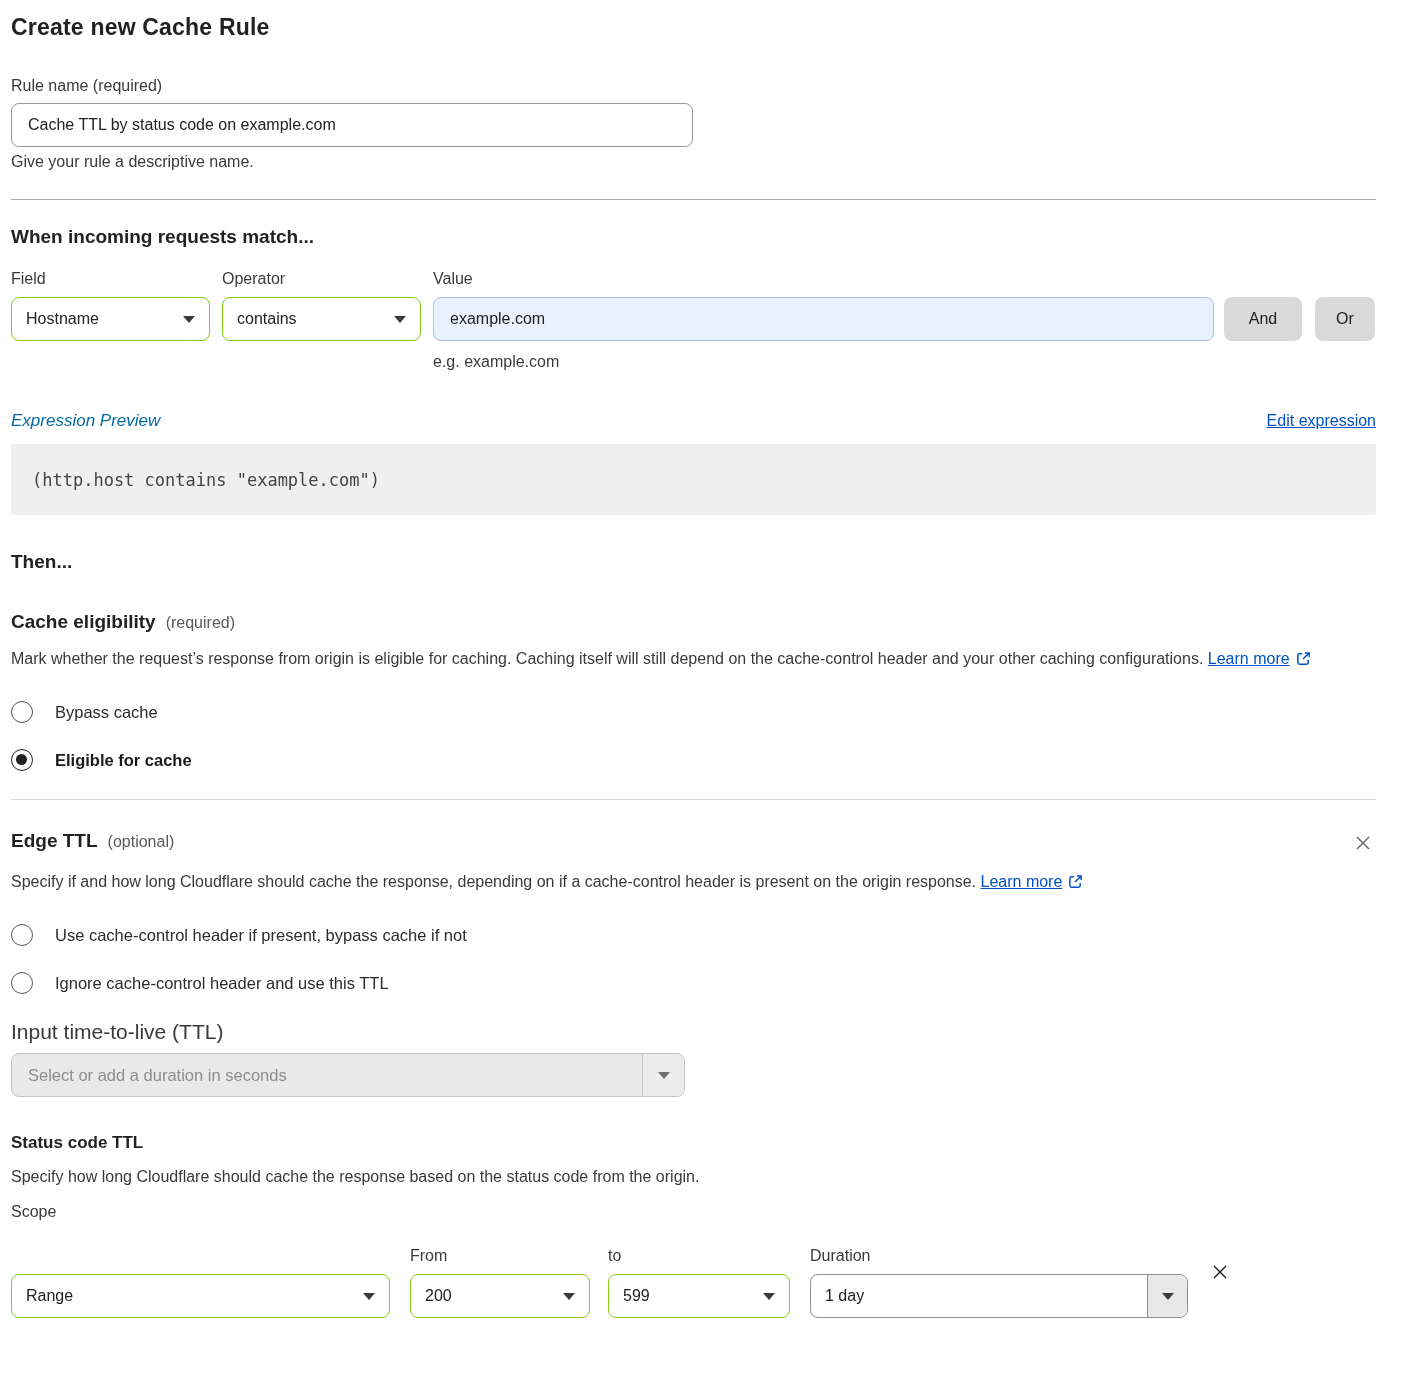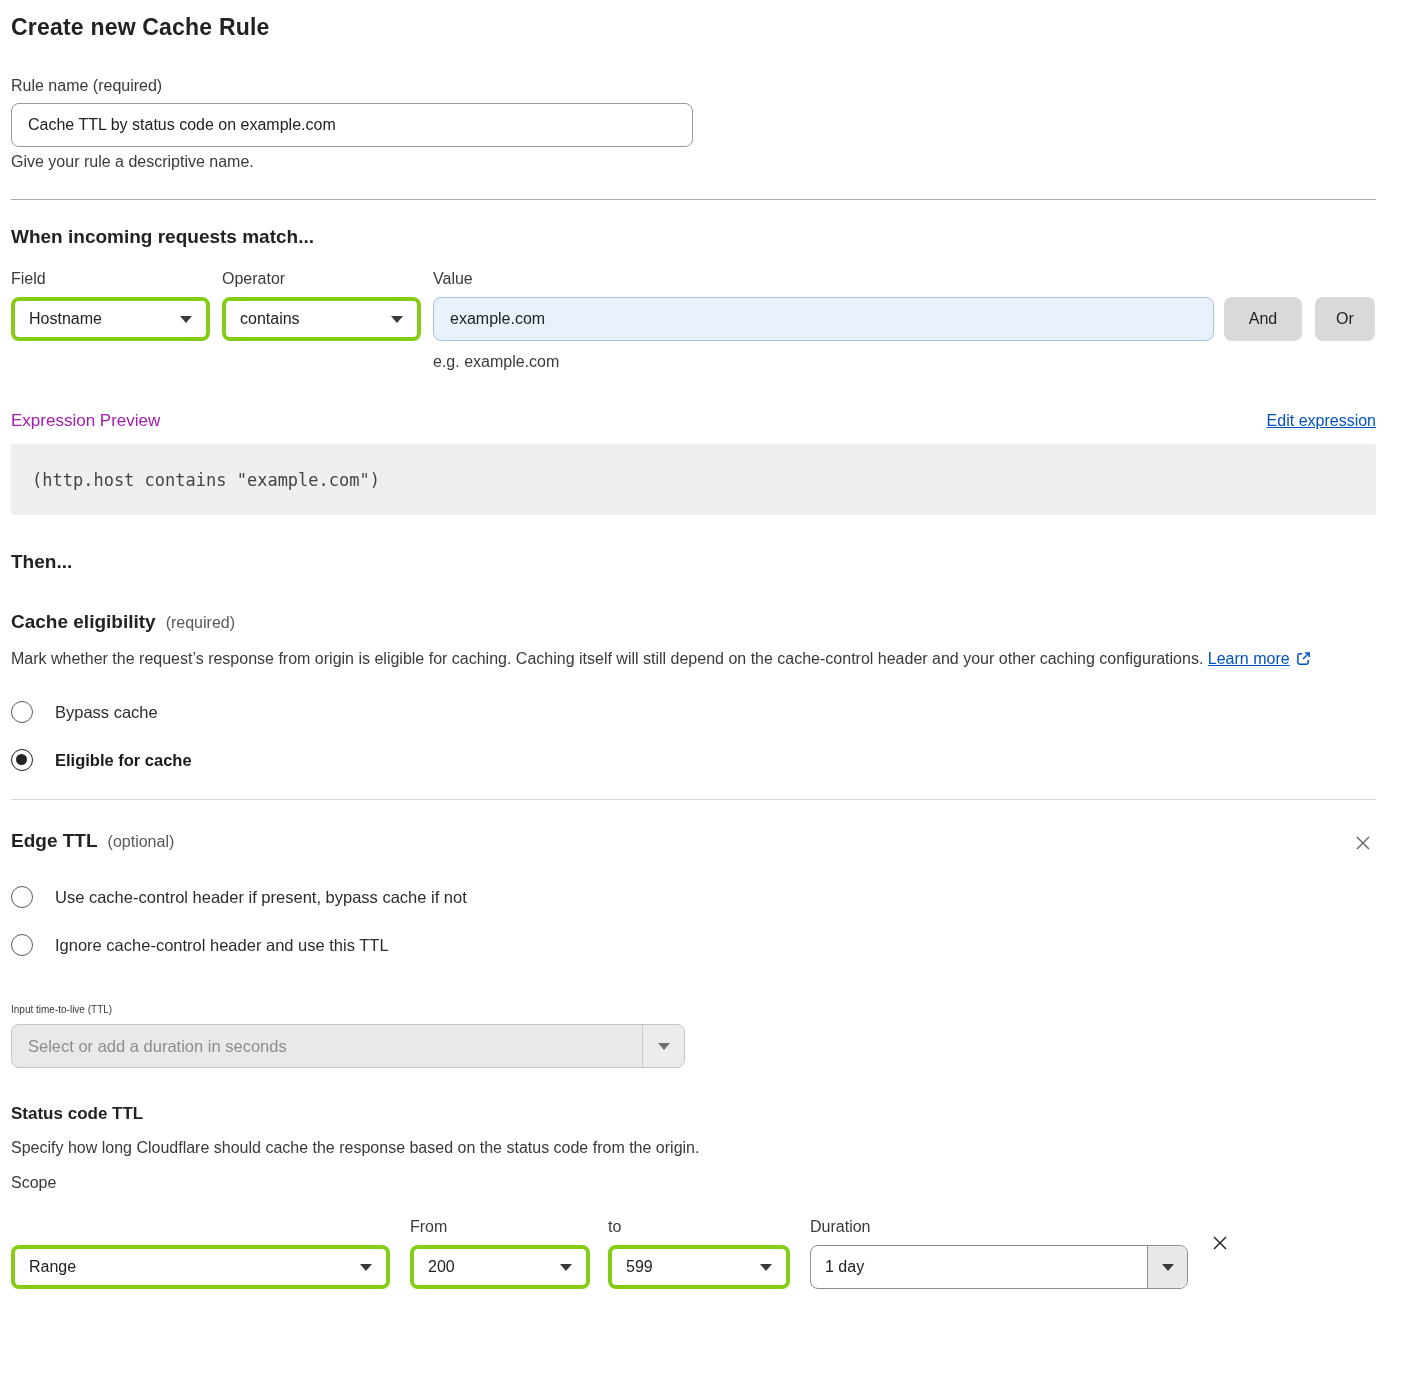--- a/index.html
+++ b/index.html
@@ -30,21 +30,21 @@
   .divider { border: none; border-top: 1px solid #aaaaaa; margin: 28px 0 0 0; }
   .divider.light { border-top-color: #d9d9d9; }
 
   .section-heading { font-size: 19px; font-weight: 700; color: #222; }
 
   .match-grid { display: flex; align-items: flex-start; margin-top: 22px; }
   .col { display: flex; flex-direction: column; }
   .col-label { font-size: 16px; color: #3a3a3a; margin-bottom: 9px; }
 
   .select {
-    height: 44px; border: 4px solid #84cc16; border-radius: 8px;
+    height: 44px; border: 1px solid #84cc16; border-radius: 8px;
     background: #fff; display: flex; align-items: center;
     padding: 0 14px; font-size: 16px; color: #222;
     cursor: pointer; position: relative;
   }
   .select .sel-text { flex: 1; }
   .caret {
     width: 0; height: 0;
     border-left: 6px solid transparent; border-right: 6px solid transparent;
     border-top: 7px solid #3a3a3a;
   }
@@ -56,21 +56,21 @@
   }
   .hint { font-size: 16px; color: #3a3a3a; margin-top: 12px; }
 
   .pill-btn {
     height: 44px; border: none; border-radius: 8px;
     background: #d9d9d9; color: #222; font-size: 16px;
     font-family: "Liberation Sans", sans-serif; cursor: pointer;
   }
 
   .expr-row { display: flex; justify-content: space-between; align-items: baseline; margin-top: 40px; }
-  .expr-label { font-size: 17px; color: #a21caf; }
+  .expr-label { font-size: 17px; color: #0369a1; font-style: italic; }
   .link { color: #0051c3; text-decoration: underline; cursor: pointer; font-size: 16px; }
   .expr-box {
     margin-top: 13px; background: #efefef; border-radius: 2px;
     height: 71px; display: flex; align-items: center; padding: 0 21px;
     font-family: "DejaVu Sans Mono", "Liberation Mono", monospace;
     font-size: 17px; color: #444;
   }
 
   .then-heading { font-size: 19px; font-weight: 700; color: #222; margin-top: 36px; }
 
@@ -93,21 +93,21 @@
     content: ""; position: absolute; left: 4px; top: 4px;
     width: 11px; height: 11px; border-radius: 50%; background: #222;
   }
   .radio-label { margin-left: 22px; font-size: 16.5px; color: #2c2c2c; }
   .radio-label.bold { font-weight: 700; color: #1a1a1a; }
 
   .section-head-row { display: flex; justify-content: space-between; align-items: flex-start; margin-top: 30px; }
 
   .close-x { cursor: pointer; padding: 4px; }
 
-  .ttl-label { font-size: 10px; color: #3a3a3a; margin-top: 48px; }
+  .ttl-label { font-size: 21px; color: #3a3a3a; margin-top: 26px; }
   .ttl-select {
     margin-top: 9px; width: 674px; height: 44px;
     background: #e9e9e9; border: 1px solid #c5c5c5; border-radius: 8px;
     display: flex; align-items: center; overflow: hidden; cursor: default;
   }
   .ttl-select .ph { flex: 1; padding: 0 16px; color: #8d8d8d; font-size: 16.5px; }
   .ttl-select .arrow-seg {
     width: 42px; height: 100%; border-left: 1px solid #c9c9c9;
     display: flex; align-items: center; justify-content: center; background: #ececec;
   }
@@ -215,20 +215,27 @@
       <span class="sub-heading">Edge TTL</span>
       <span class="sub-tag">(optional)</span>
     </div>
     <span class="close-x">
       <svg width="18" height="18" viewBox="0 0 18 18" stroke="#666" stroke-width="1.5">
           <line x1="3" y1="3" x2="15" y2="15"></line>
           <line x1="15" y1="3" x2="3" y2="15"></line>
         </svg>
     </span>
   </div>
+  <p class="para" style="margin-top:8px; max-width:1100px;"><span>Specify if and how long Cloudflare should cache the response, depending on if a cache-control header is present on the origin response.</span>
+    <a class="link">Learn more</a><span class="ext-icon"><svg width="15" height="15" viewBox="0 0 16 16" fill="none" stroke="#0051c3" stroke-width="1.6">
+          <path d="M6.5 3H3.8C2.8 3 2 3.8 2 4.8v7.4C2 13.2 2.8 14 3.8 14h7.4c1 0 1.8-.8 1.8-1.8V9.5"></path>
+          <path d="M9.5 2H14v4.5"></path>
+          <path d="M13.7 2.3L7.5 8.5"></path>
+        </svg></span>
+  </p>
 
   <div class="radio-row">
     <span class="radio"></span>
     <span class="radio-label">Use cache-control header if present, bypass cache if not</span>
   </div>
   <div class="radio-row">
     <span class="radio"></span>
     <span class="radio-label">Ignore cache-control header and use this TTL</span>
   </div>
 

